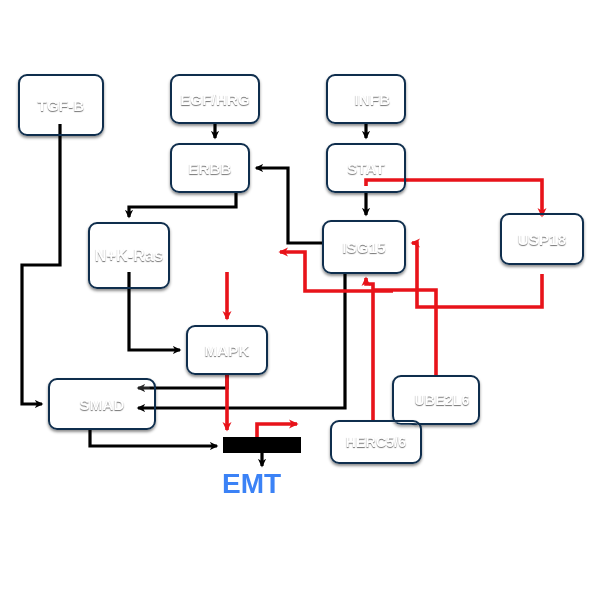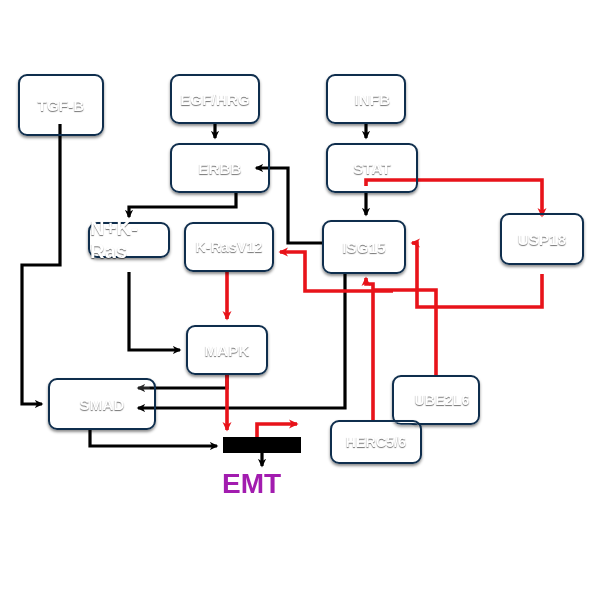--- a/index.html
+++ b/index.html
@@ -42,21 +42,21 @@
   }
   .node span{position:relative;z-index:2;}
 
   .effector-bar{
     position:absolute;
     background:#000000;
     z-index:4;
   }
   .emt-label{
     position:absolute;
-    color:#a21caf;
+    color:#3b82f6;
     font-weight:bold;
     font-family:"Liberation Sans", sans-serif;
     z-index:4;
     white-space:nowrap;
   }
 </style>
 </head>
 <body>
 
 <div id="canvas">
@@ -100,31 +100,28 @@
 
   <div class="node" style="left:18px;top:74px;width:86px;height:62px;font-size:15px;">
     <span>TGF-B</span>
   </div>
   <div class="node" style="left:170px;top:74px;width:90px;height:50px;font-size:15px;">
     <span>EGF/HRG</span>
   </div>
   <div class="node" style="left:326px;top:74px;width:80px;height:50px;font-size:15px;padding-left:13px;">
     <span>INFB</span>
   </div>
-  <div class="node" style="left:170px;top:143px;width:100px;height:50px;font-size:15px;">
+  <div class="node" style="left:170px;top:143px;width:80px;height:50px;font-size:15px;">
     <span>ERBB</span>
   </div>
-  <div class="node" style="left:326px;top:143px;width:92px;height:50px;font-size:15px;">
+  <div class="node" style="left:326px;top:143px;width:80px;height:50px;font-size:15px;">
     <span>STAT</span>
   </div>
-  <div class="node" style="left:88px;top:222px;width:82px;height:36px;font-size:20px;">
+  <div class="node" style="left:88px;top:222px;width:82px;height:67px;font-size:16px;">
     <span>N+K-Ras</span>
-  </div>
-  <div class="node" style="left:184px;top:222px;width:90px;height:50px;font-size:14px;">
-    <span>K-RasV12</span>
   </div>
   <div class="node" style="left:322px;top:220px;width:84px;height:54px;font-size:15px;">
     <span>ISG15</span>
   </div>
   <div class="node" style="left:500px;top:213px;width:84px;height:52px;font-size:15px;">
     <span>USP18</span>
   </div>
   <div class="node" style="left:186px;top:325px;width:82px;height:50px;font-size:15px;text-align:right;">
     <span>MAPK</span>
   </div>

